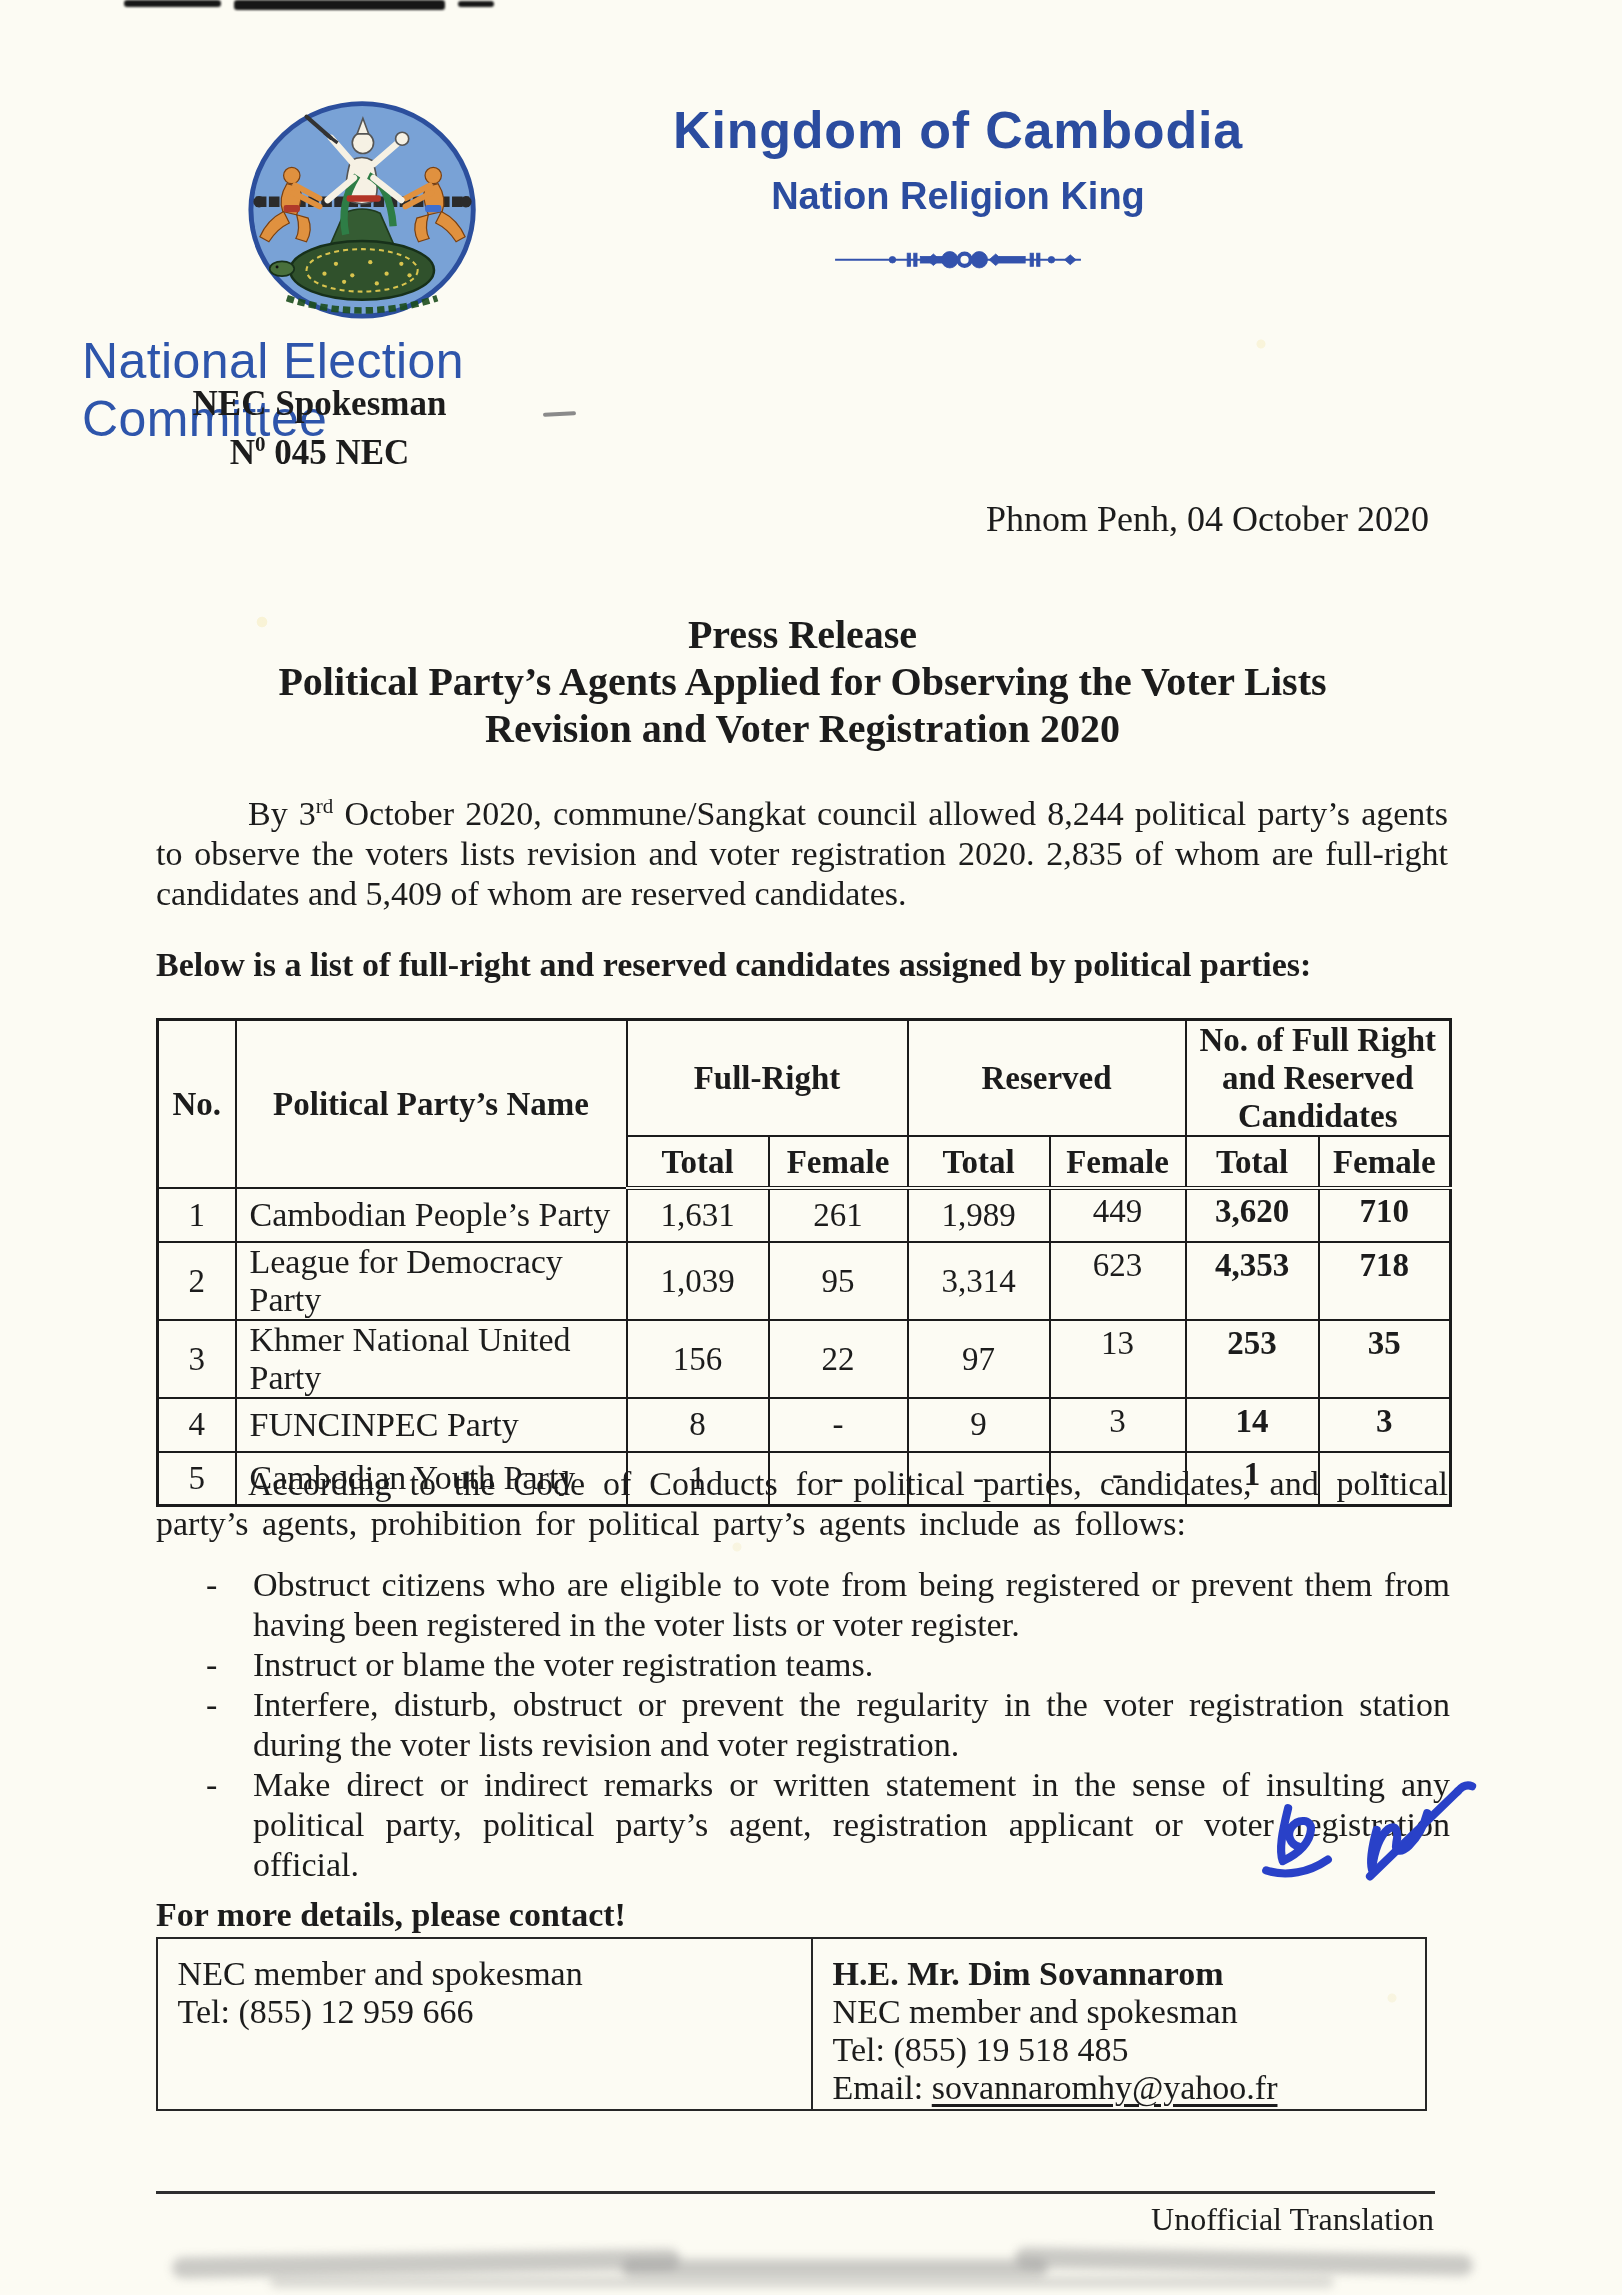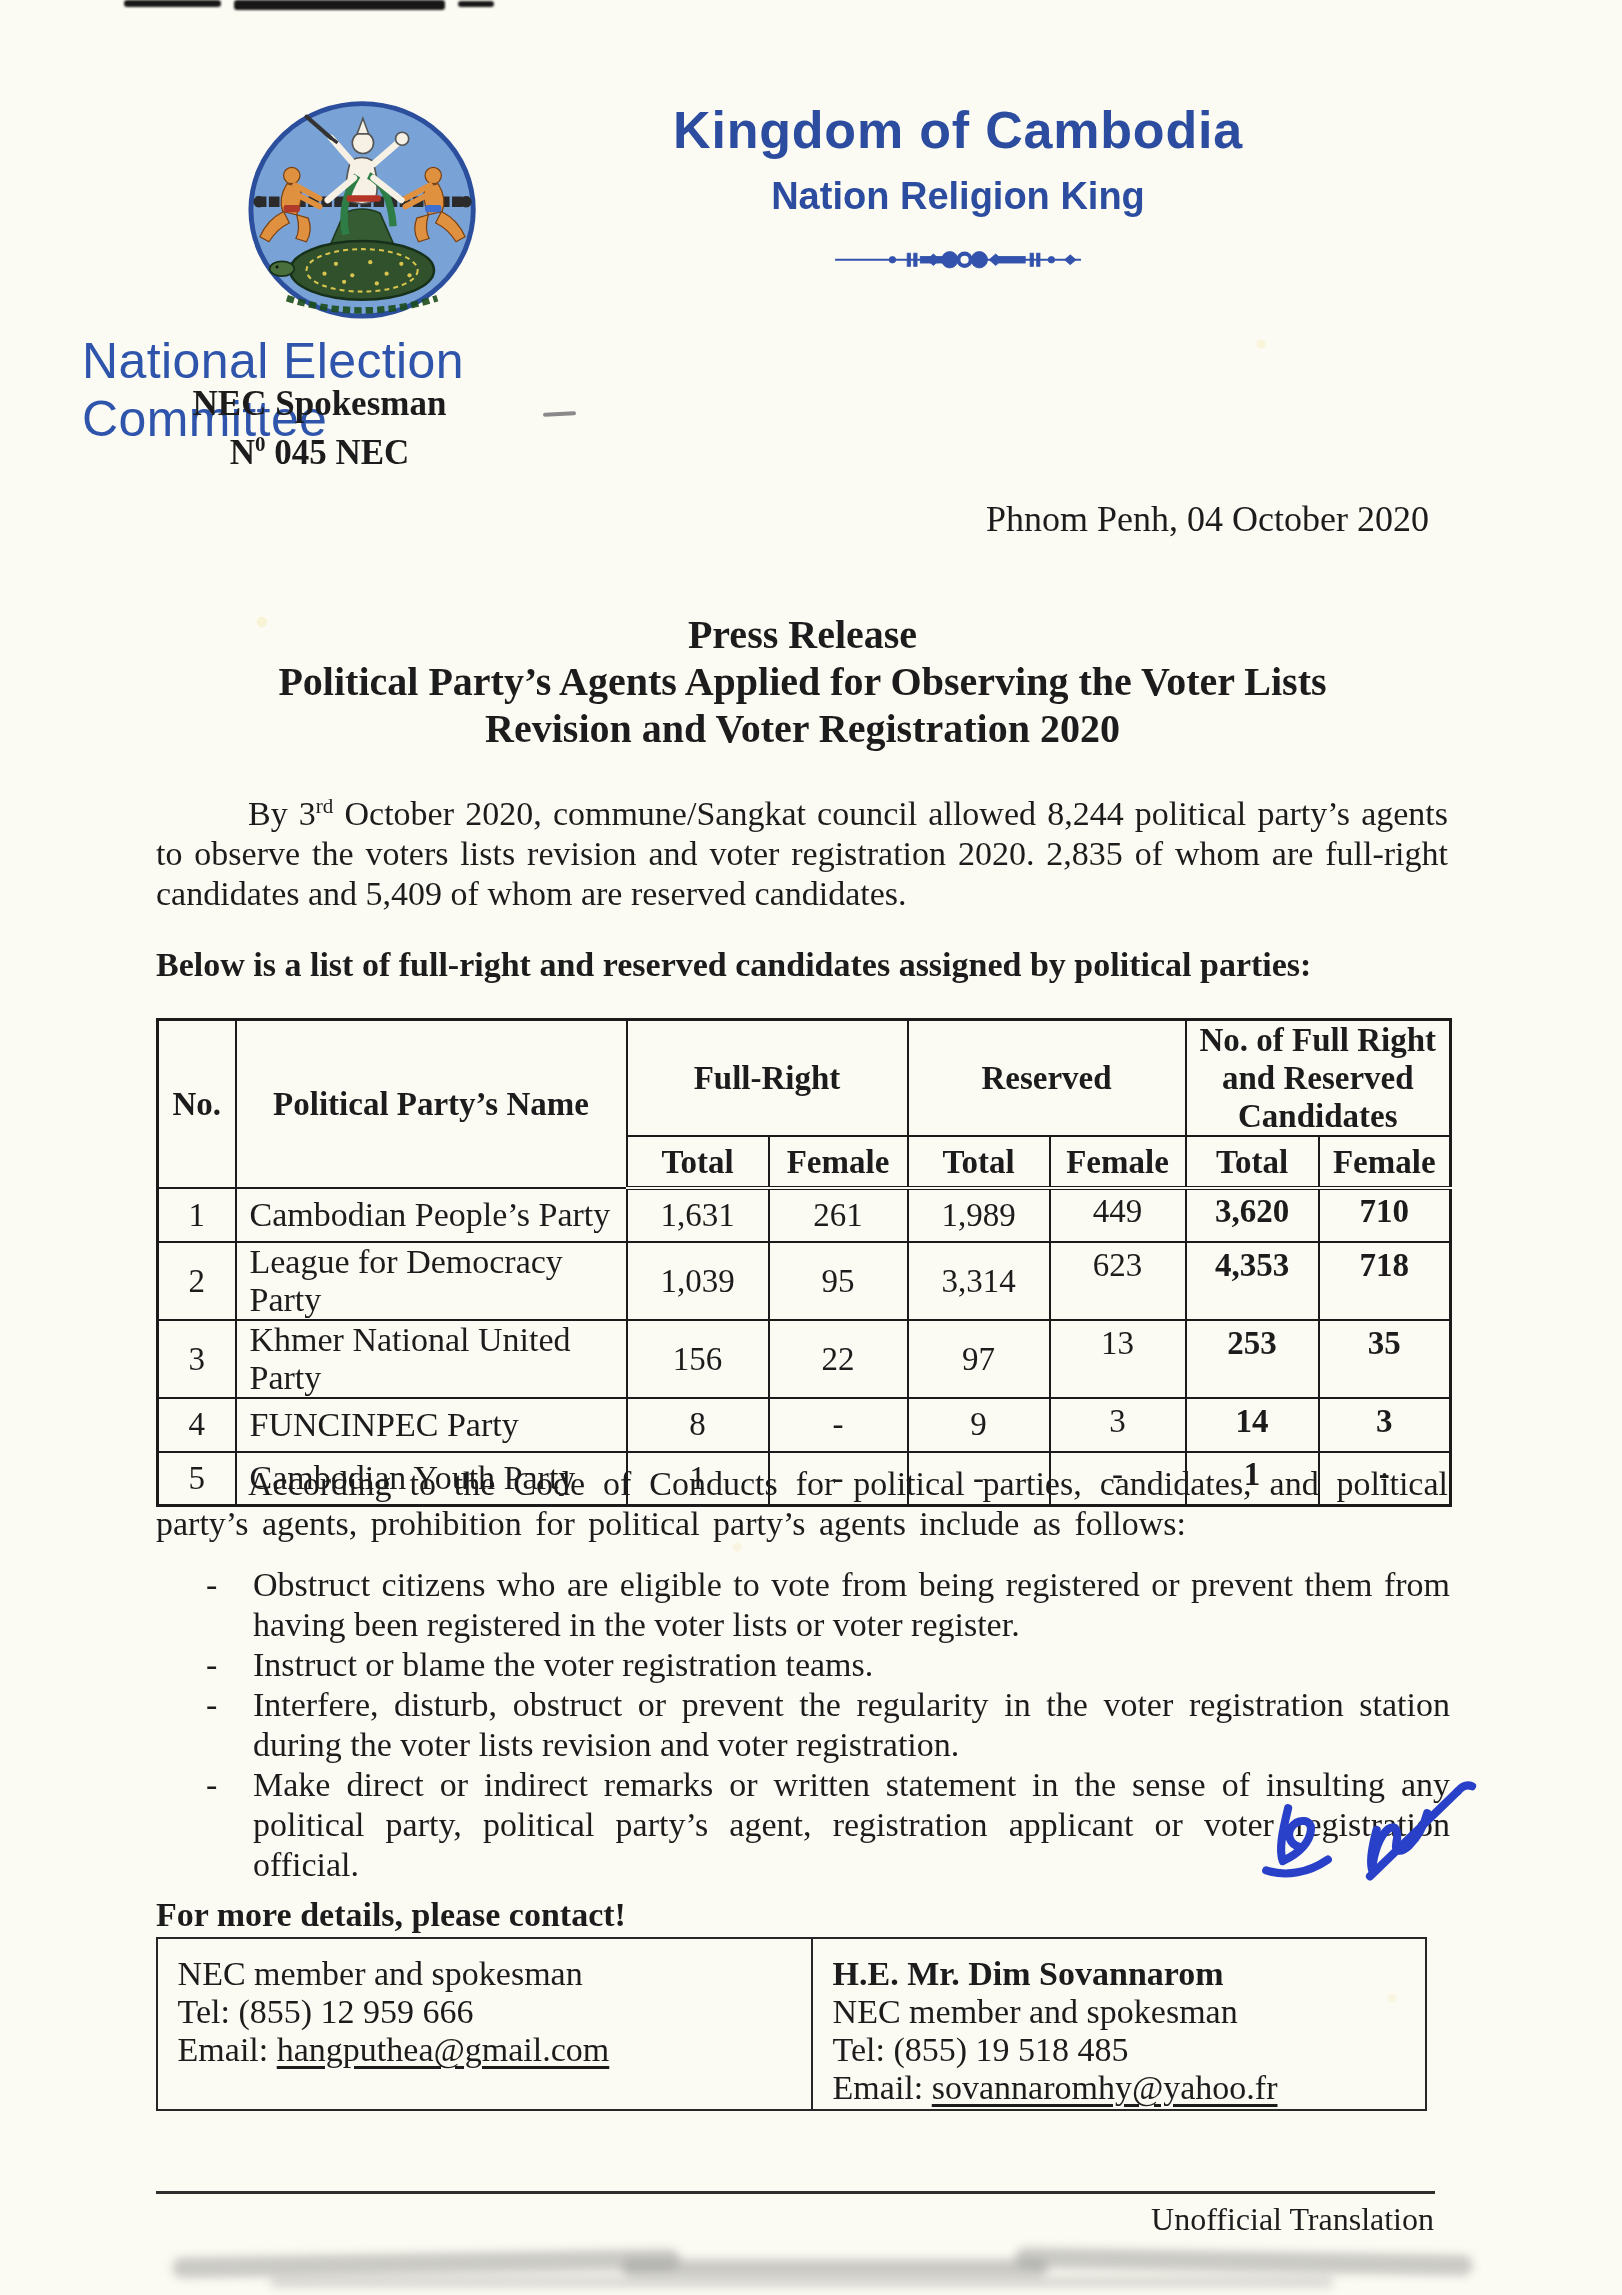--- a/index.html
+++ b/index.html
@@ -311,21 +311,20 @@
       <path d="M140,152 L254,56"></path>
       <path d="M254,56 C260,50 266,48 272,51"></path>
     </g>
   </svg>
 
   <div class="contact-heading">For more details, please contact!</div>
   <div class="contact-box">
     <div class="ccard left">
       <div>NEC member and spokesman</div>
       <div>Tel: (855) 12 959 666</div>
-      <div class="cemail"><span>Email: </span><u>hangputhea@gmail.com</u></div>
     </div>
     <div class="ccard right">
       <div class="cname">H.E. Mr. Dim Sovannarom</div>
       <div>NEC member and spokesman</div>
       <div>Tel: (855) 19 518 485</div>
       <div class="cemail"><span>Email: </span><u>sovannaromhy@yahoo.fr</u></div>
     </div>
   </div>
 
   <div class="footer-line"></div>

